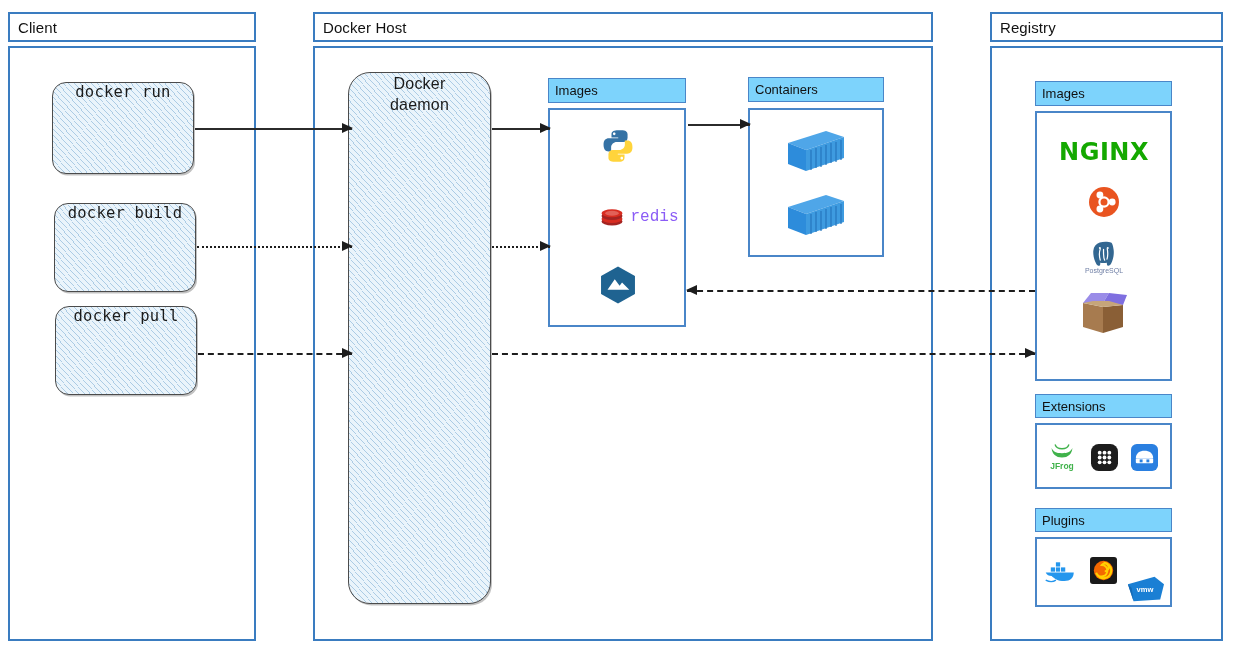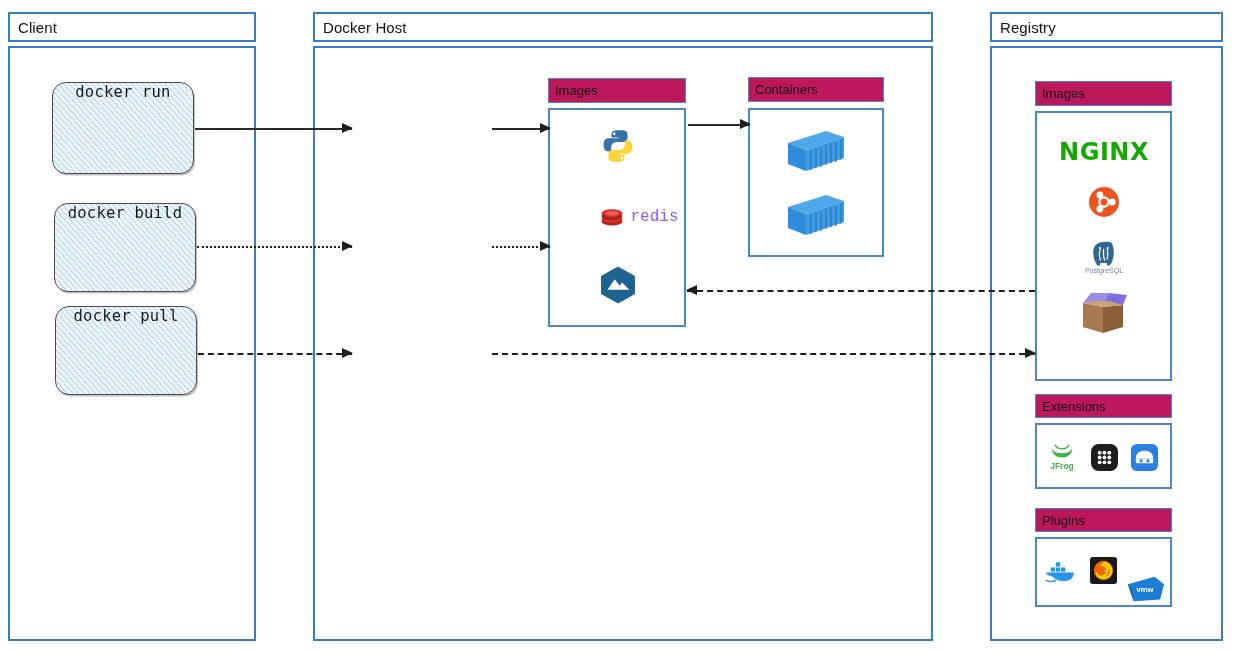--- a/index.html
+++ b/index.html
@@ -23,21 +23,21 @@
   }
   .panel-body {
     position: absolute;
     border: 2px solid #3a7cc0;
     background: #ffffff;
   }
 
   .sub-title {
     position: absolute;
     border: 1px solid #4a86c8;
-    background: #be185d;
+    background: #7dd3fc;
     display: flex; align-items: center;
     padding-left: 6px;
     font-size: 13px; color: #111;
   }
   .sub-body {
     position: absolute;
     border: 2px solid #4a86c8;
     background: #fff;
   }
 
@@ -114,20 +114,24 @@
   </div>
   <div class="sketch" style="left:55px; top:306px; width:142px; height:89px;">
     <span class="lbl">docker pull</span>
   </div>
 
   <div class="panel-title" style="left:313px; top:12px; width:620px; height:30px;">
     <span>Docker Host</span>
   </div>
   <div class="panel-body" style="left:313px; top:46px; width:620px; height:595px;"></div>
 
+  <div class="sketch daemon" style="left:348px; top:72px; width:143px; height:532px;">
+    <span class="lbl">Docker
+daemon</span>
+  </div>
 
   <div class="sub-title" style="left:548px; top:78px; width:138px; height:25px;">
     <span>Images</span>
   </div>
   <div class="sub-body" style="left:548px; top:108px; width:138px; height:219px;"></div>
 
   <div class="logo" style="left:598px; top:126px; width:40px; height:40px;">
     <svg width="36" height="36" viewBox="0 0 64 64">
       <path d="M31.9 4c-6.6 0-11.5 1.6-11.5 7.3v5.4h12v1.7H15.8c-5.9 0-9.5 3.8-9.5 11.4 0 7.4 3 11.8 8.9 11.8h4.6v-6.8c0-5.6 4.6-9.8 9.9-9.8h11.6c4.6 0 7.7-3.1 7.7-7.7v-6c0-4.6-3.6-7.3-11.1-7.3zm-6.6 4.1c1.3 0 2.3 1 2.3 2.3s-1 2.3-2.3 2.3-2.3-1-2.3-2.3 1-2.3 2.3-2.3z" fill="#3572A5"></path>
       <path d="M32.1 60c6.6 0 11.5-1.6 11.5-7.3v-5.4h-12v-1.7h16.6c5.9 0 9.5-3.8 9.5-11.4 0-7.4-3-11.8-8.9-11.8h-4.6v6.8c0 5.6-4.6 9.8-9.9 9.8H22.7c-4.6 0-7.7 3.1-7.7 7.7v6c0 4.6 3.6 7.3 11.1 7.3zm6.6-4.1c-1.3 0-2.3-1-2.3-2.3s1-2.3 2.3-2.3 2.3 1 2.3 2.3-1 2.3-2.3 2.3z" fill="#FFD43B"></path>

